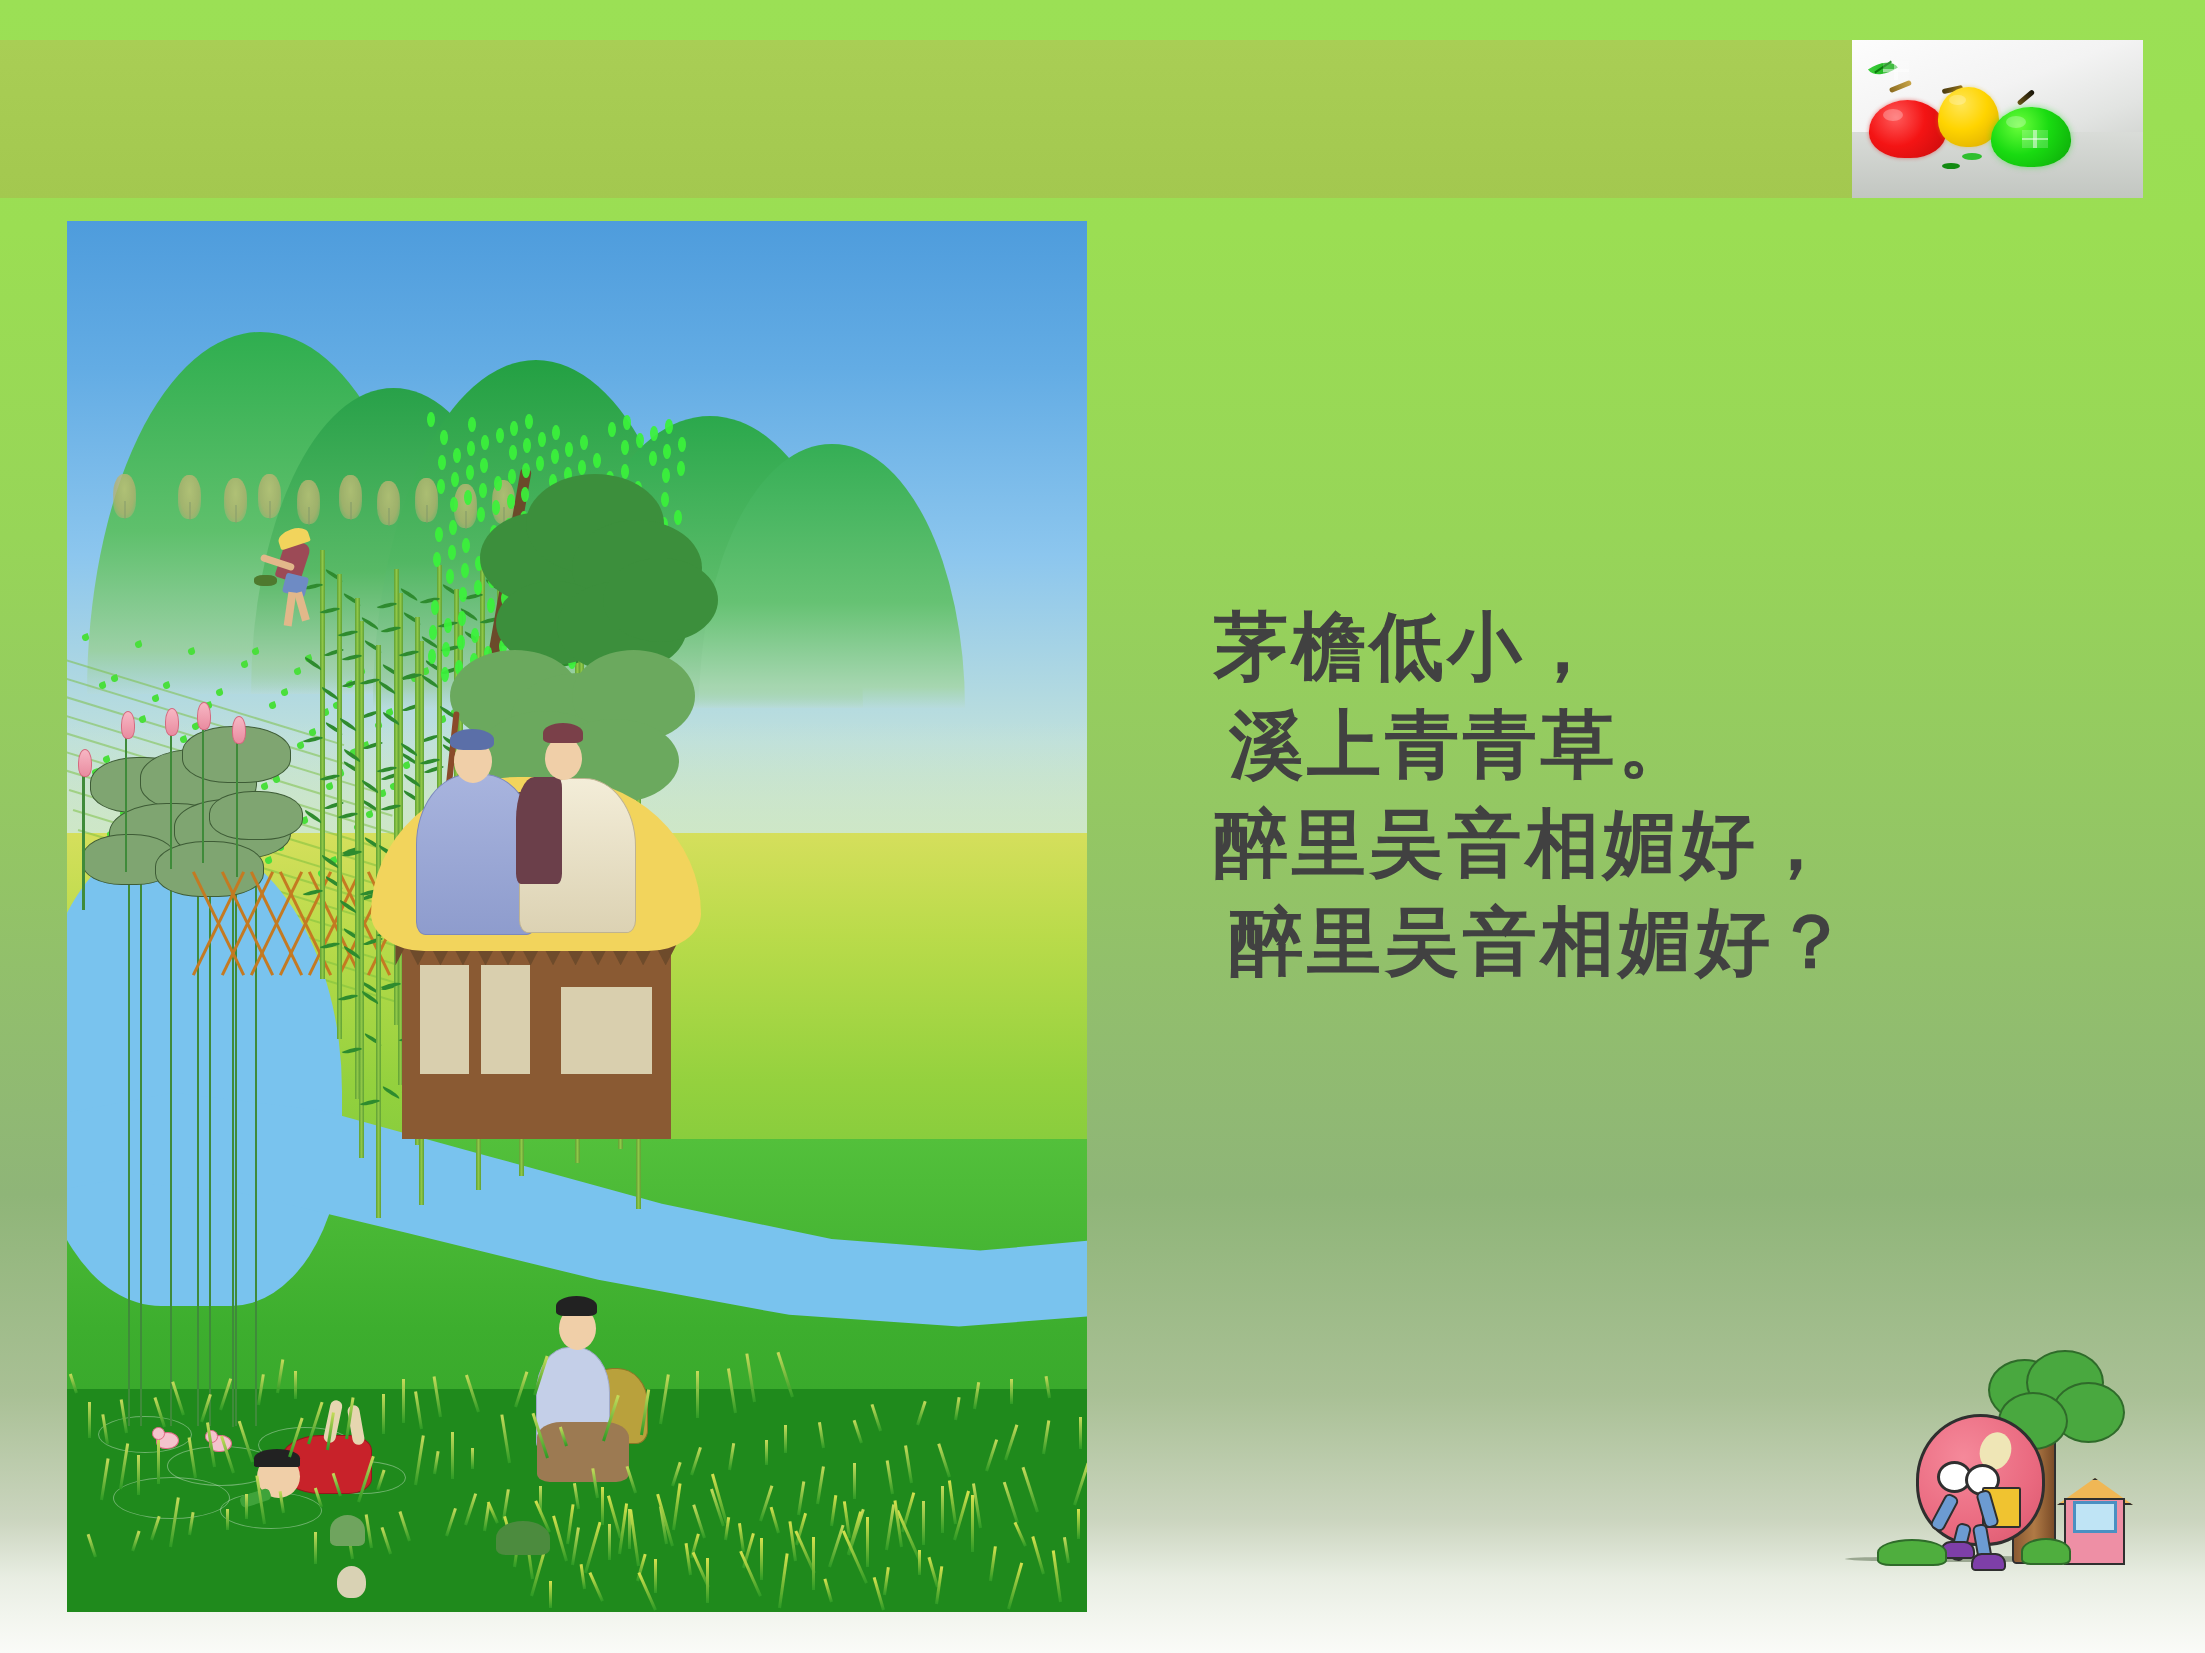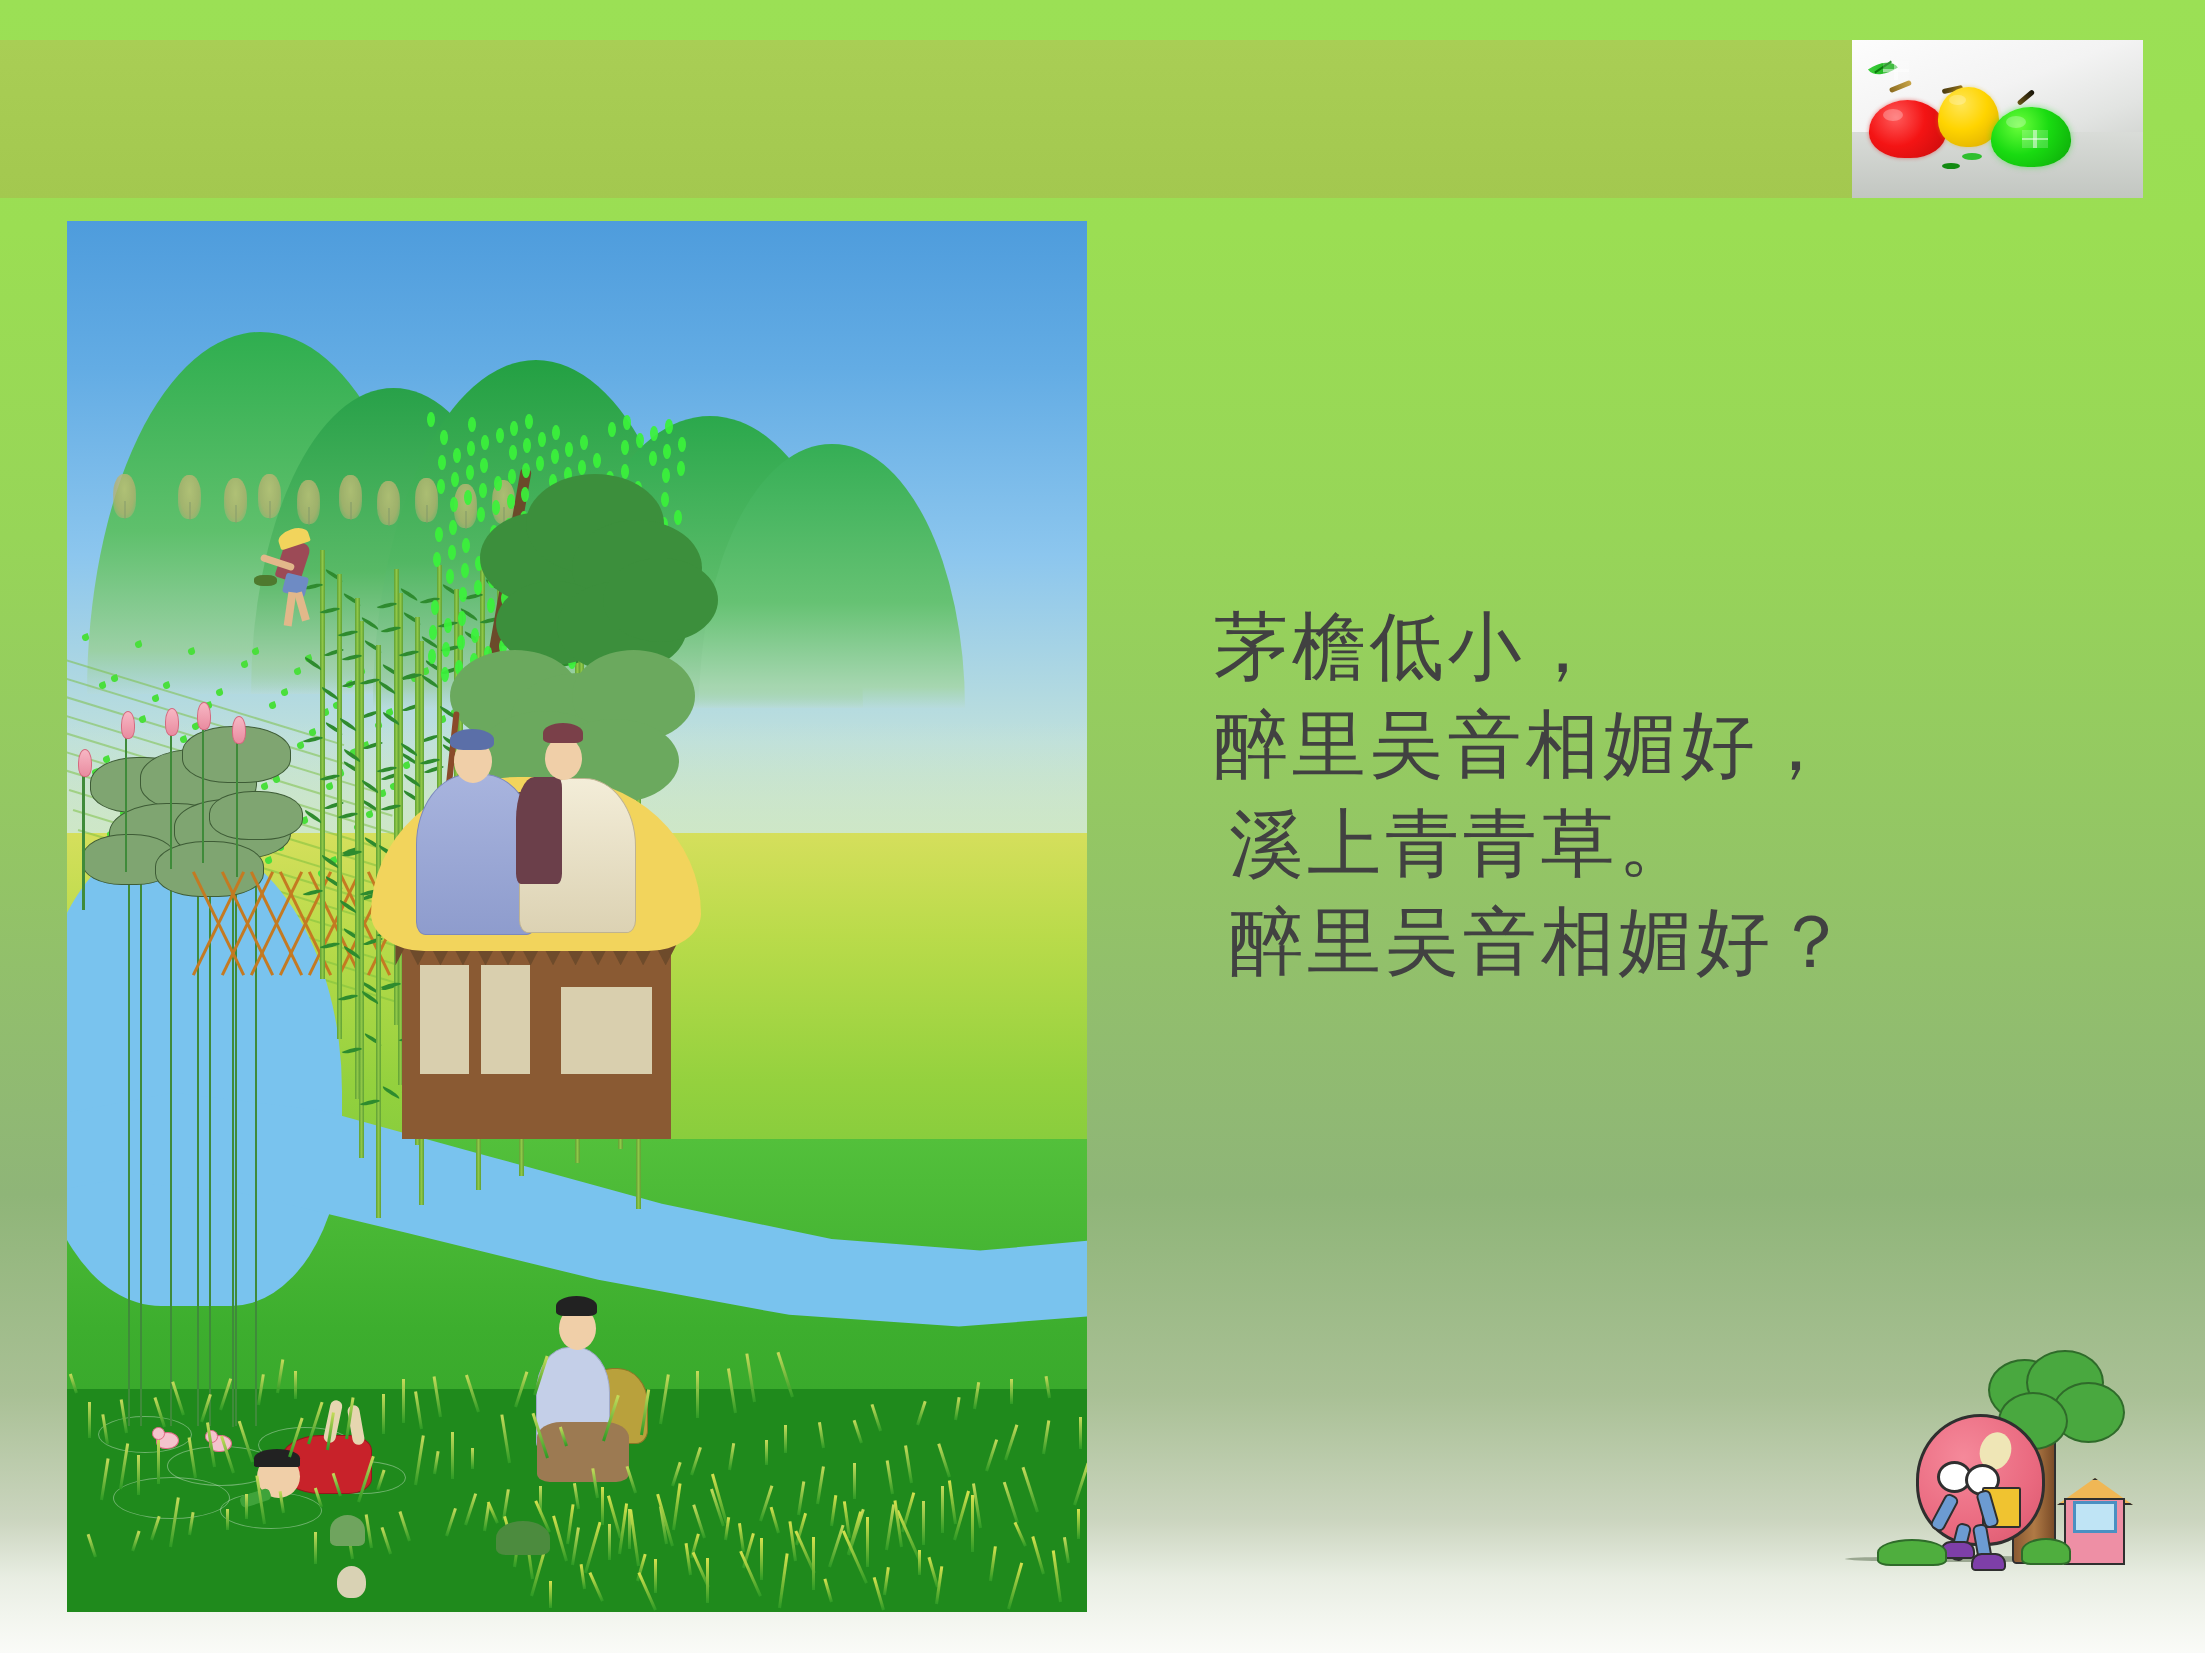--- a/index.html
+++ b/index.html
@@ -167,20 +167,21 @@
   .poem{
     position:absolute;left:1214px;top:597px;width:888px;
   }
   .poem-line{
     color:#414141;
     font-size:74px;
     line-height:1.33;
     letter-spacing:3.8px;
     white-space:nowrap;
     font-family:"DejaVu Serif","Liberation Serif",serif;
+    font-weight:bold;
   }
   .indent{padding-left:15.3px;}
 
   
   .mascot{position:absolute;left:1830px;top:1348px;width:306px;height:245px;}
   .ms-shadow{position:absolute;left:15.3px;top:208px;width:245px;height:6.1px;background:rgba(70,90,60,.45);border-radius:50%;}
   .ms-tree-trunk{position:absolute;left:182px;top:77px;width:40px;height:135px;
      background:linear-gradient(to right,#8A5A33,#B07A45,#7A4C28);border:2.3px solid #2F2F2F;border-radius:4.6px;}
   .ms-tree-crown{position:absolute;border-radius:50%;background:#49A83F;border:2.3px solid #2F6B2A;}
   .ms-body{position:absolute;left:86px;top:66px;width:123px;height:126px;
@@ -1077,22 +1078,22 @@
         <div class="grass-tuft" style="left:868px;top:1345px;height:38px;background:linear-gradient(to top,#2E9B25,#D6E24E);transform:rotate(8deg);"></div>
         <div class="grass-tuft" style="left:886px;top:1268px;height:51px;background:linear-gradient(to top,#2E9B25,#D6E24E);transform:rotate(16deg);"></div>
         <div class="rock" style="left:270px;top:1345px;"></div>
         <div style="position:absolute;left:263px;top:1294px;width:35px;height:31px;background:#6FA45E;border-radius:50% 50% 18% 18%;"></div>
         <div style="position:absolute;left:429px;top:1300px;width:54px;height:34px;background:#4C8B3E;border-radius:50% 50% 18% 18%;"></div>
       </div>
   </div>
 
   <div class="poem">
     <div class="poem-line">茅檐低小，</div>
+    <div class="poem-line indent">溪上青青草。</div>
     <div class="poem-line">醉里吴音相媚好，</div>
-    <div class="poem-line indent">溪上青青草。</div>
     <div class="poem-line indent">醉里吴音相媚好？</div>
   </div>
 
   <div class="mascot">
     <div class="ms-shadow"></div>
     <div class="ms-tree-trunk"></div>
     <div class="ms-tree-crown" style="left:158px;top:10.7px;width:69px;height:58px;"></div>
     <div class="ms-tree-crown" style="left:196px;top:1.5px;width:74px;height:61px;"></div>
     <div class="ms-tree-crown" style="left:222px;top:34px;width:69px;height:57px;"></div>
     <div class="ms-tree-crown" style="left:168px;top:44px;width:66px;height:54px;"></div>

